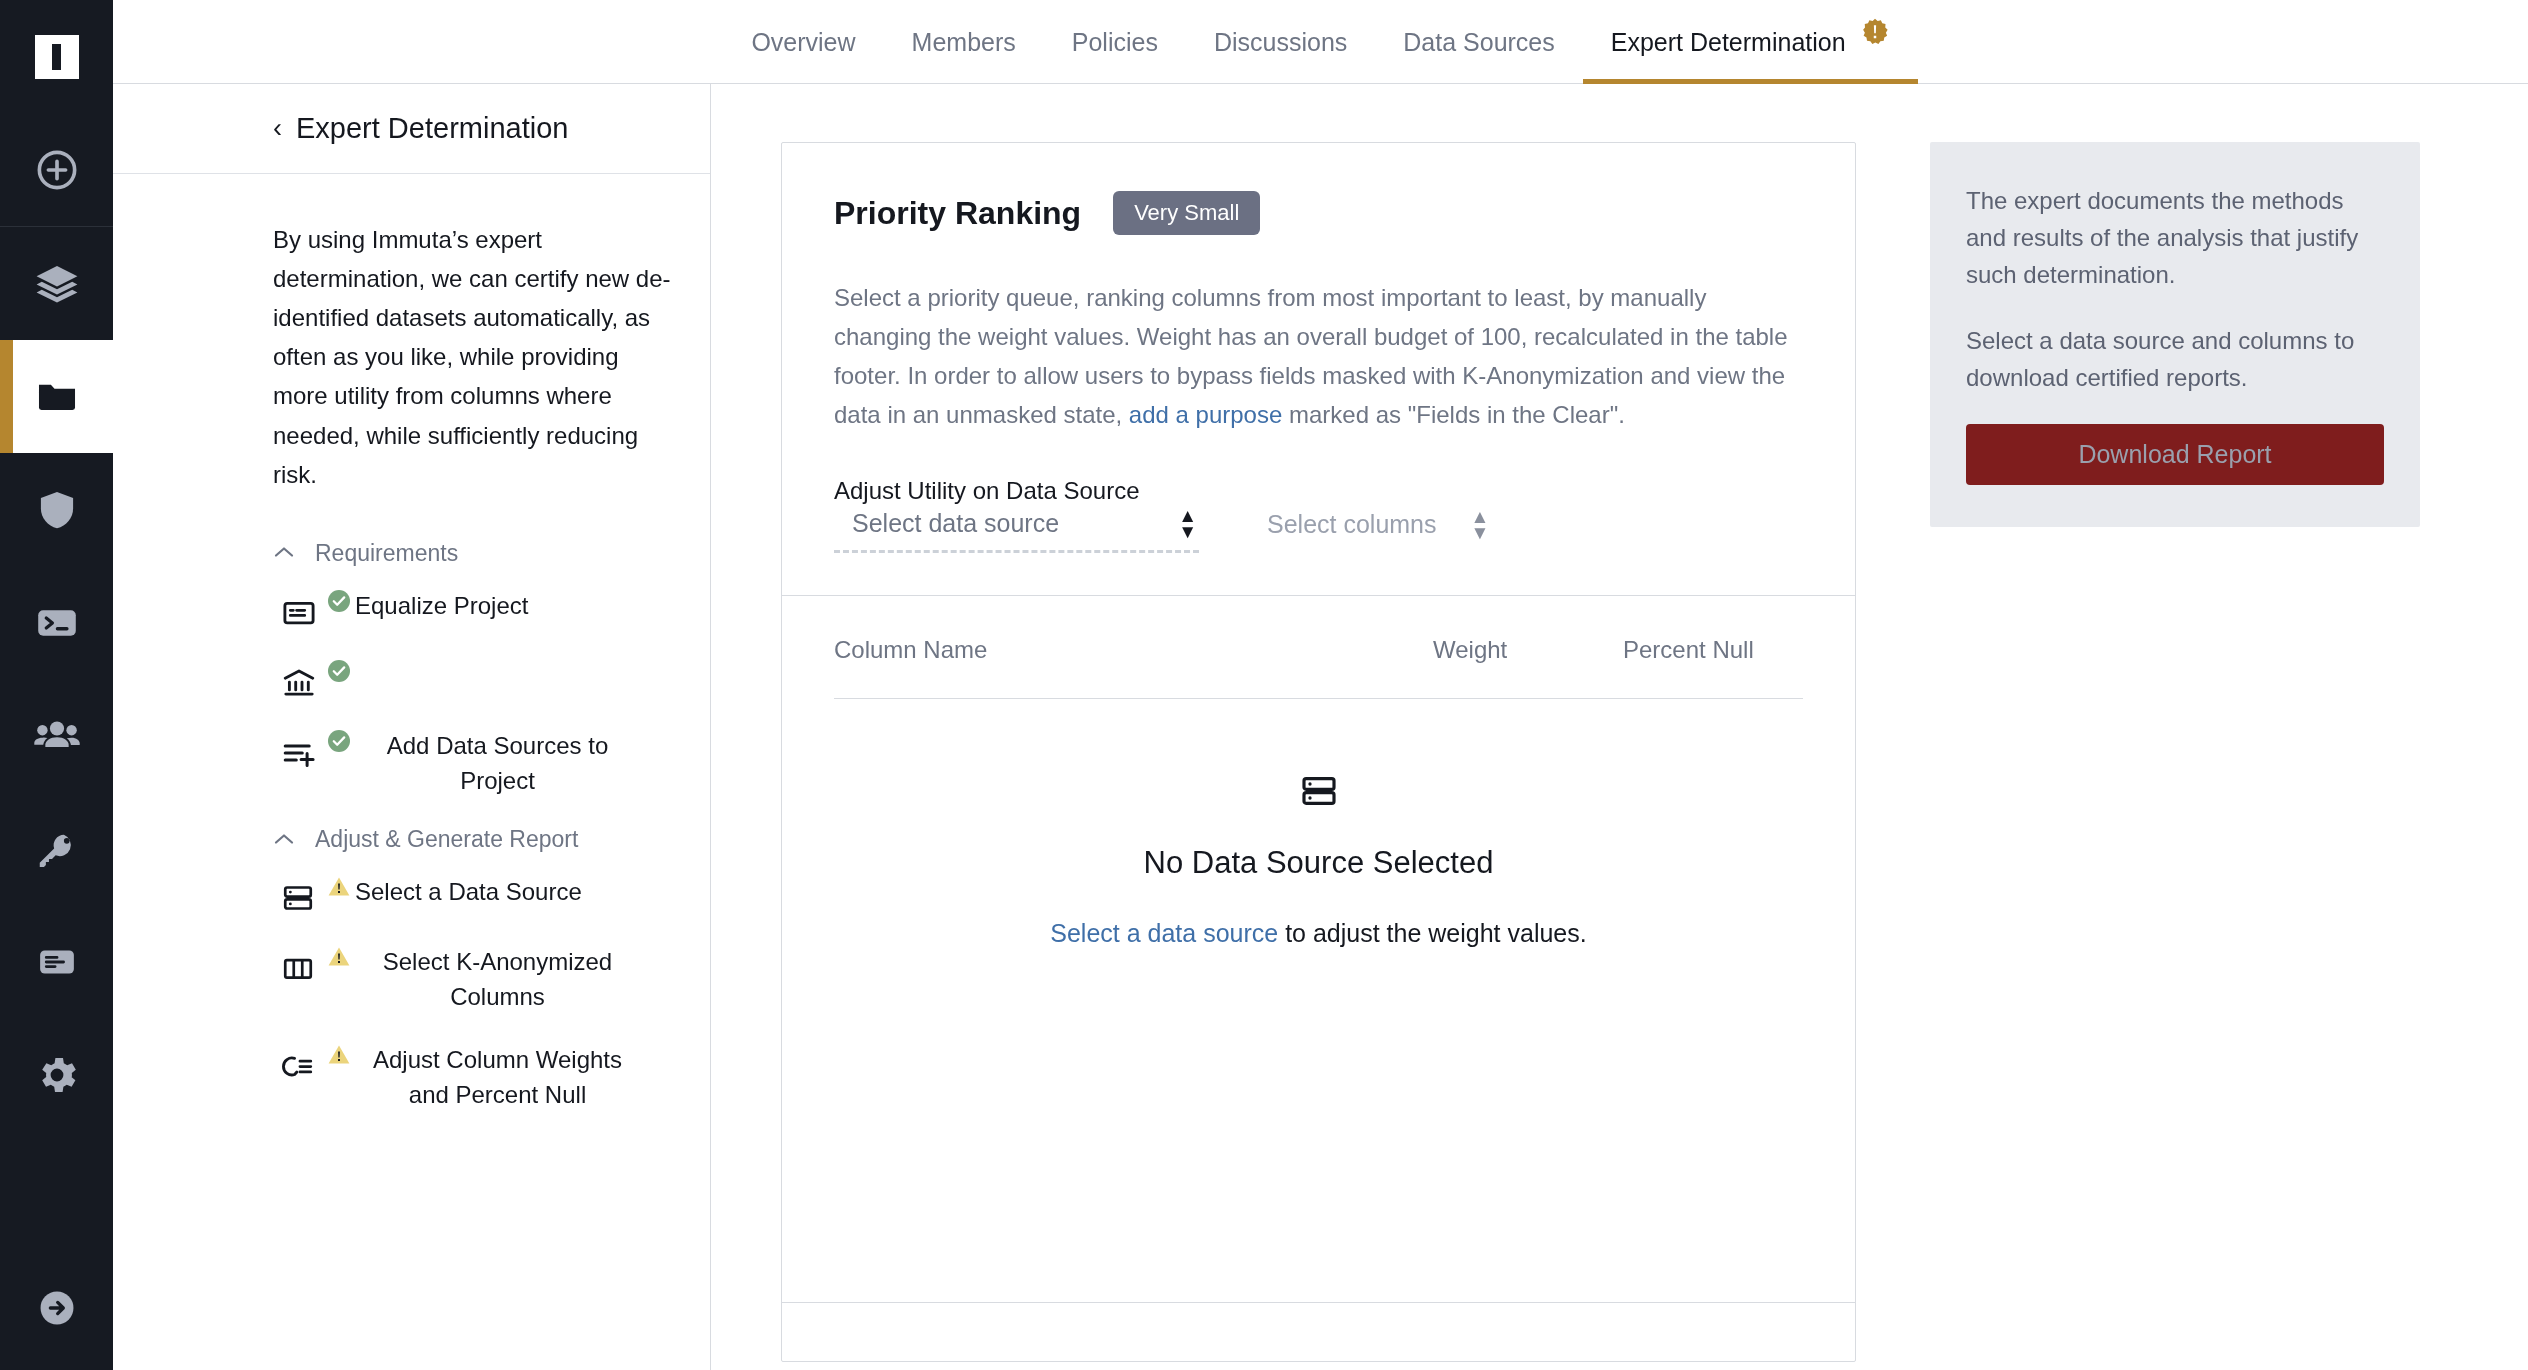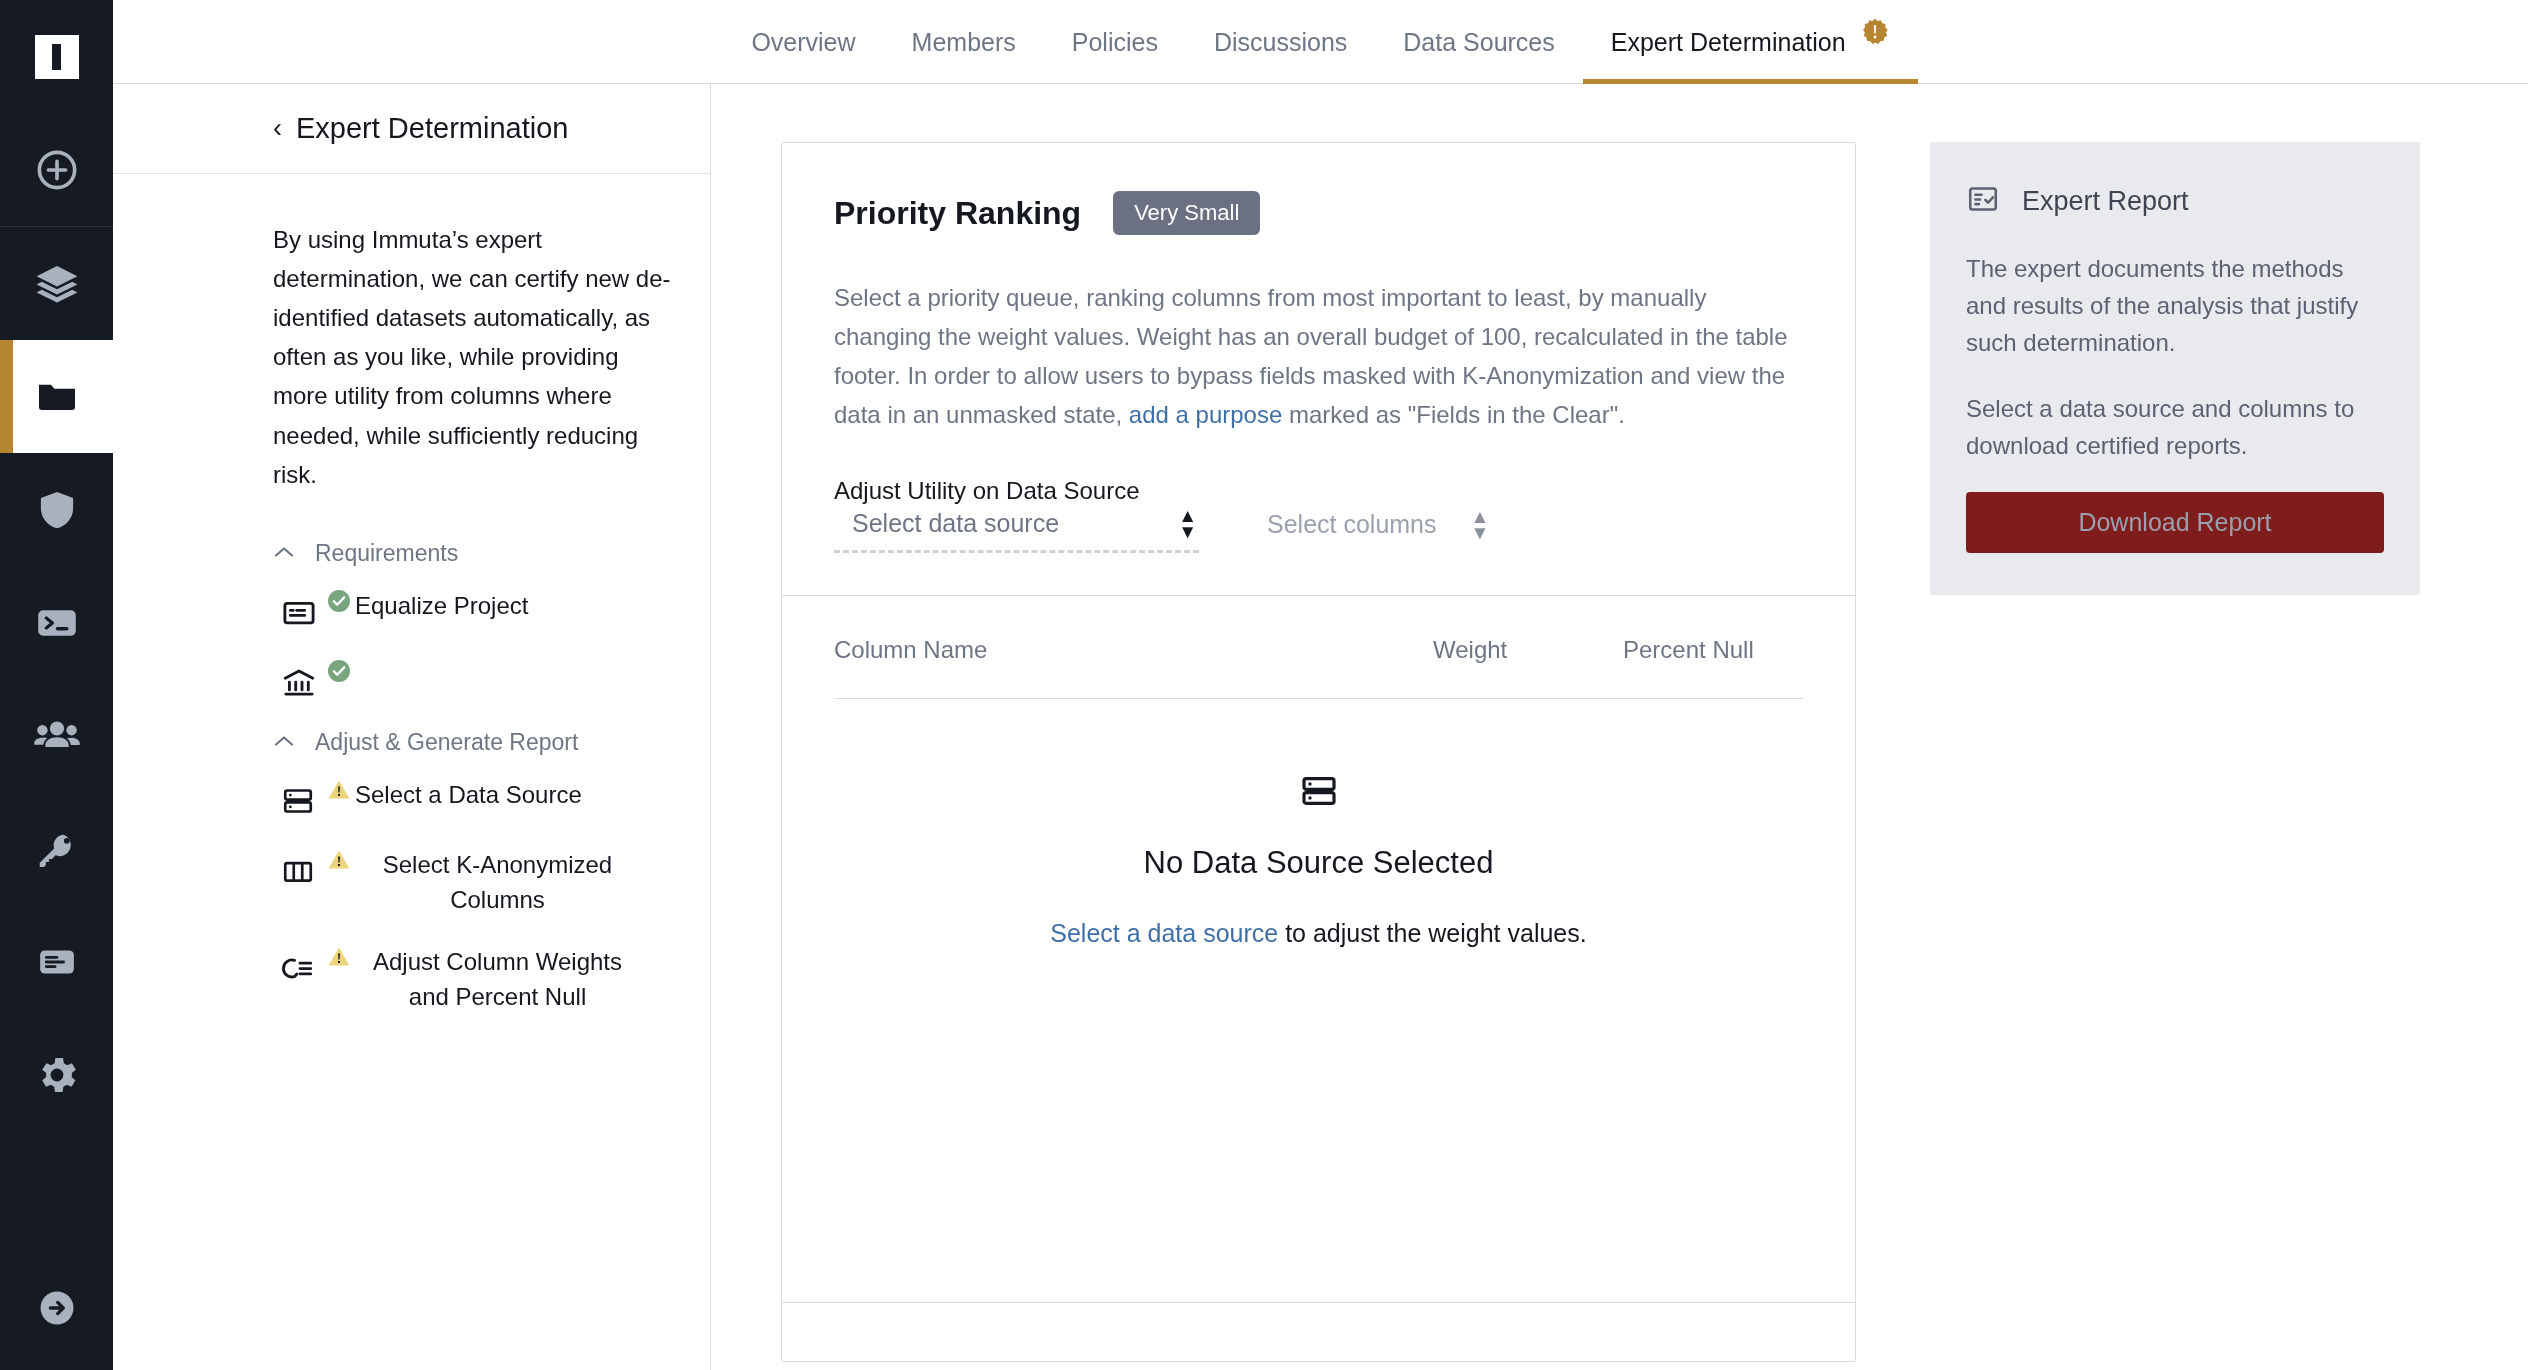--- a/index.html
+++ b/index.html
@@ -368,20 +368,35 @@
                 </svg>
                 <span class="stat">
                   <svg width="24" height="24" viewBox="0 0 24 24">
                       <circle cx="12" cy="12" r="11" fill="#79A57E"></circle>
                       <path d="M6.8 12.3l3.4 3.4 7-7.3" stroke="#fff" stroke-width="2.3" fill="none" stroke-linecap="round" stroke-linejoin="round"></path>
                     </svg>
                 </span>
               </span>
             </div>
 
+            <div class="req">
+              <span class="req-ico">
+                <svg width="36" height="36" viewBox="0 0 24 24" fill="none" stroke="#15181f" stroke-width="2" stroke-linecap="round">
+                  <path d="M2.8 7.4h16M2.8 12h11.4M2.8 16.6h7.4"></path>
+                  <path d="M17.4 12.4v8M13.4 16.4h8"></path>
+                </svg>
+                <span class="stat">
+                  <svg width="24" height="24" viewBox="0 0 24 24">
+                      <circle cx="12" cy="12" r="11" fill="#79A57E"></circle>
+                      <path d="M6.8 12.3l3.4 3.4 7-7.3" stroke="#fff" stroke-width="2.3" fill="none" stroke-linecap="round" stroke-linejoin="round"></path>
+                    </svg>
+                </span>
+              </span>
+              <span class="req-label">Add Data Sources to Project</span>
+            </div>
           </div>
 
           <div class="group" style="">
             <div class="group-head">
               <span class="caret">
                 <svg width="22" height="14" viewBox="0 0 22 14" fill="none" stroke="#6e7584" stroke-width="2.2" stroke-linecap="round" stroke-linejoin="round">
                     <path d="M3 10.5 11 3.5l8 7"></path>
                   </svg>
               </span>
               <span>Adjust &amp; Generate Report</span>
@@ -497,30 +512,20 @@
             <div class="empty-sub">
               <a href="#">Select a data source</a><span> to adjust the weight values.</span>
             </div>
           </div>
 
           <div class="card-footer-rule"></div>
           <div class="card-footer"></div>
         </section>
 
         <aside class="aside">
-          <div class="aside-head">
-            <span>
-              <svg width="34" height="34" viewBox="0 0 24 24" fill="none" stroke="#5c6272" stroke-width="1.8">
-                <rect x="3" y="4.6" width="18" height="14.8" rx="1.6"></rect>
-                <path d="M6.6 9h4.4M6.6 12.4h3.4M6.6 15.6h2.6" stroke-linecap="round"></path>
-                <path d="M13.6 12.6l2 2 3.4-3.8" stroke-linecap="round" stroke-linejoin="round"></path>
-              </svg>
-            </span>
-            <span class="aside-title">Expert Report</span>
-          </div>
           <p class="aside-p">The expert documents the methods and results of the analysis that justify such determination.</p>
           <p class="aside-p">Select a data source and columns to download certified reports.</p>
           <button class="dl-btn" disabled="">Download Report</button>
         </aside>
 
       </main>
     </div>
   </div>
 </div>
 

